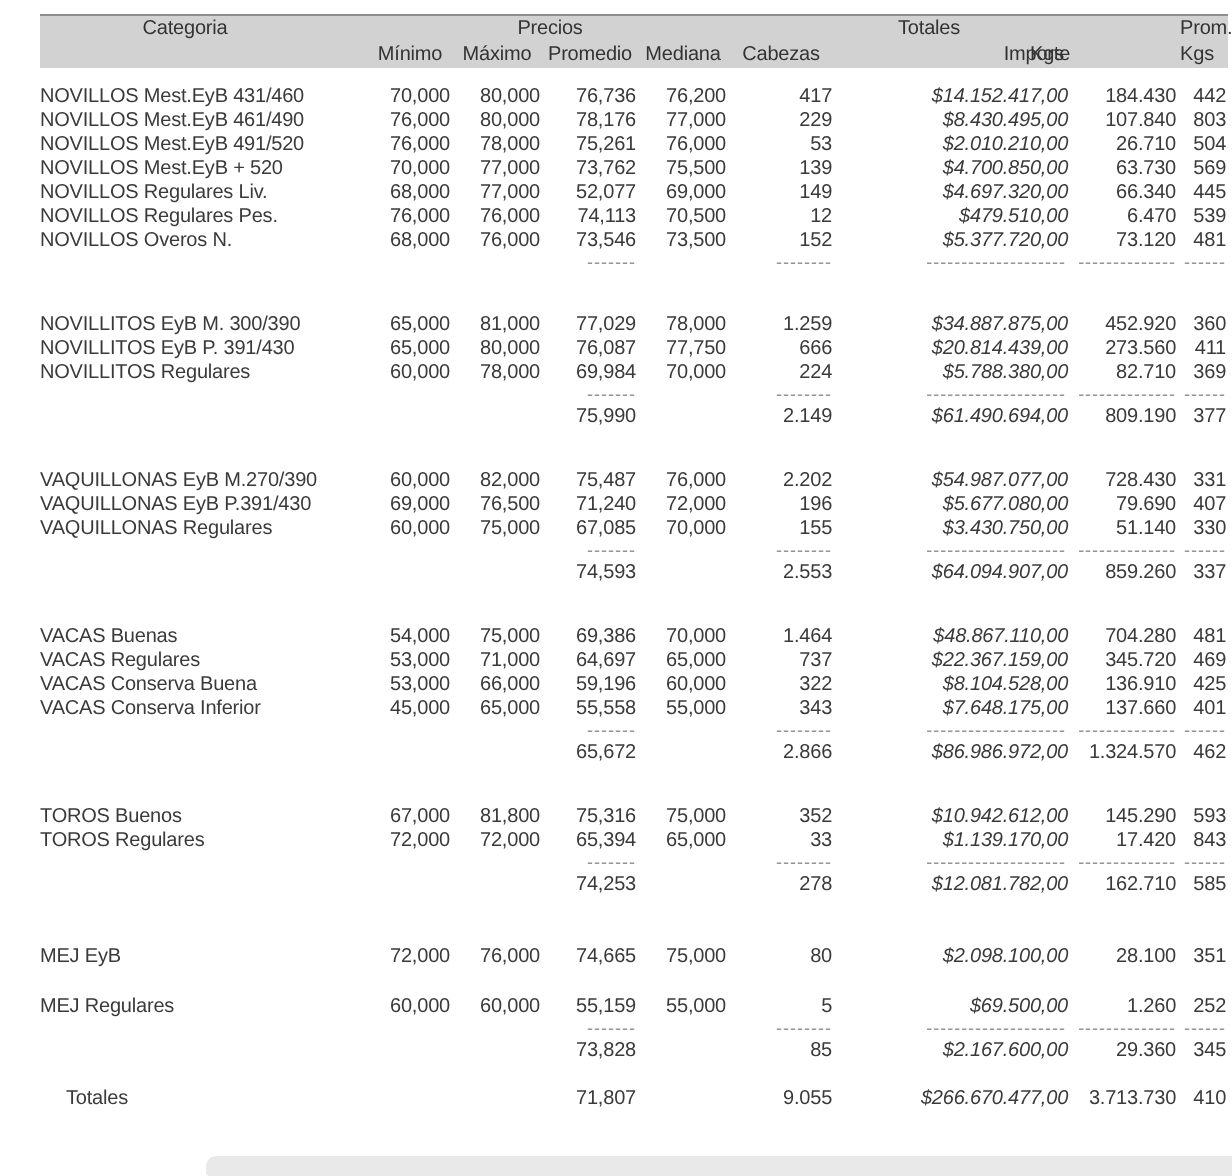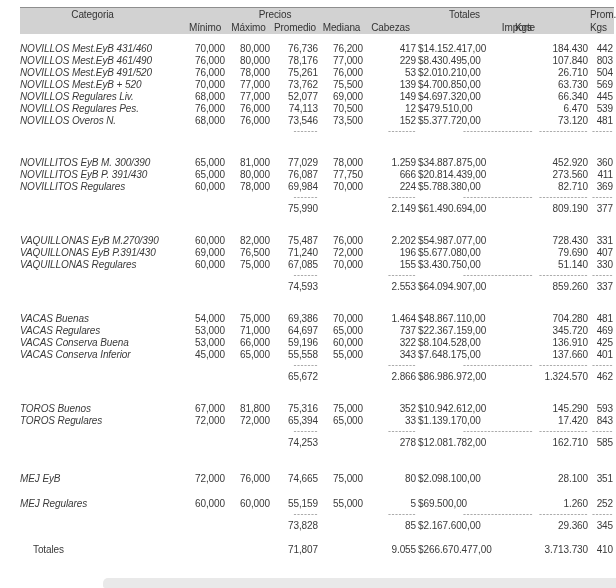--- a/index.html
+++ b/index.html
@@ -46,23 +46,23 @@
   thead tr { height:13px; }
   thead th { color:#333333; }
   .h-center { text-align:center; }
   .h-right  { text-align:center; padding-right:2px; }
   .h-totales { text-align:center; padding-right:24px; }
   .h-importe { text-align:right; padding-left:2px; }
   .h-kgs { text-align:left; padding-left:0; text-indent:-20px; }
   .h-promkgs { text-align:right; padding-right:24px; }
   tbody tr.data, tbody tr.subtotal, tbody tr.totals { height:12px; }
   tbody tr.dashrow { height:10px; }
-  td.cat  { text-align:left; padding-left:20px;font-style:italic; }
+  td.cat  { text-align:left; padding-left:20px; }
   td.num  { text-align:right; padding-right:2px; }
-  td.imp  { padding-right:1px; }
+  td.imp  { text-align:right; padding-right:1px;font-style:italic; }
   td.dash {
     text-align:right; padding-right:2px;
     color:#8f8f8f; font-size:9px; letter-spacing:0.5px;
     vertical-align:bottom;
   }
   td.totlabel { text-align:left; padding-left:33px; }
   .bottom-strip {
     position:absolute; bottom:0; left:103px; right:0; height:10px;
     background:#e9e9e9;
     border-radius:5px 0 0 2px;

